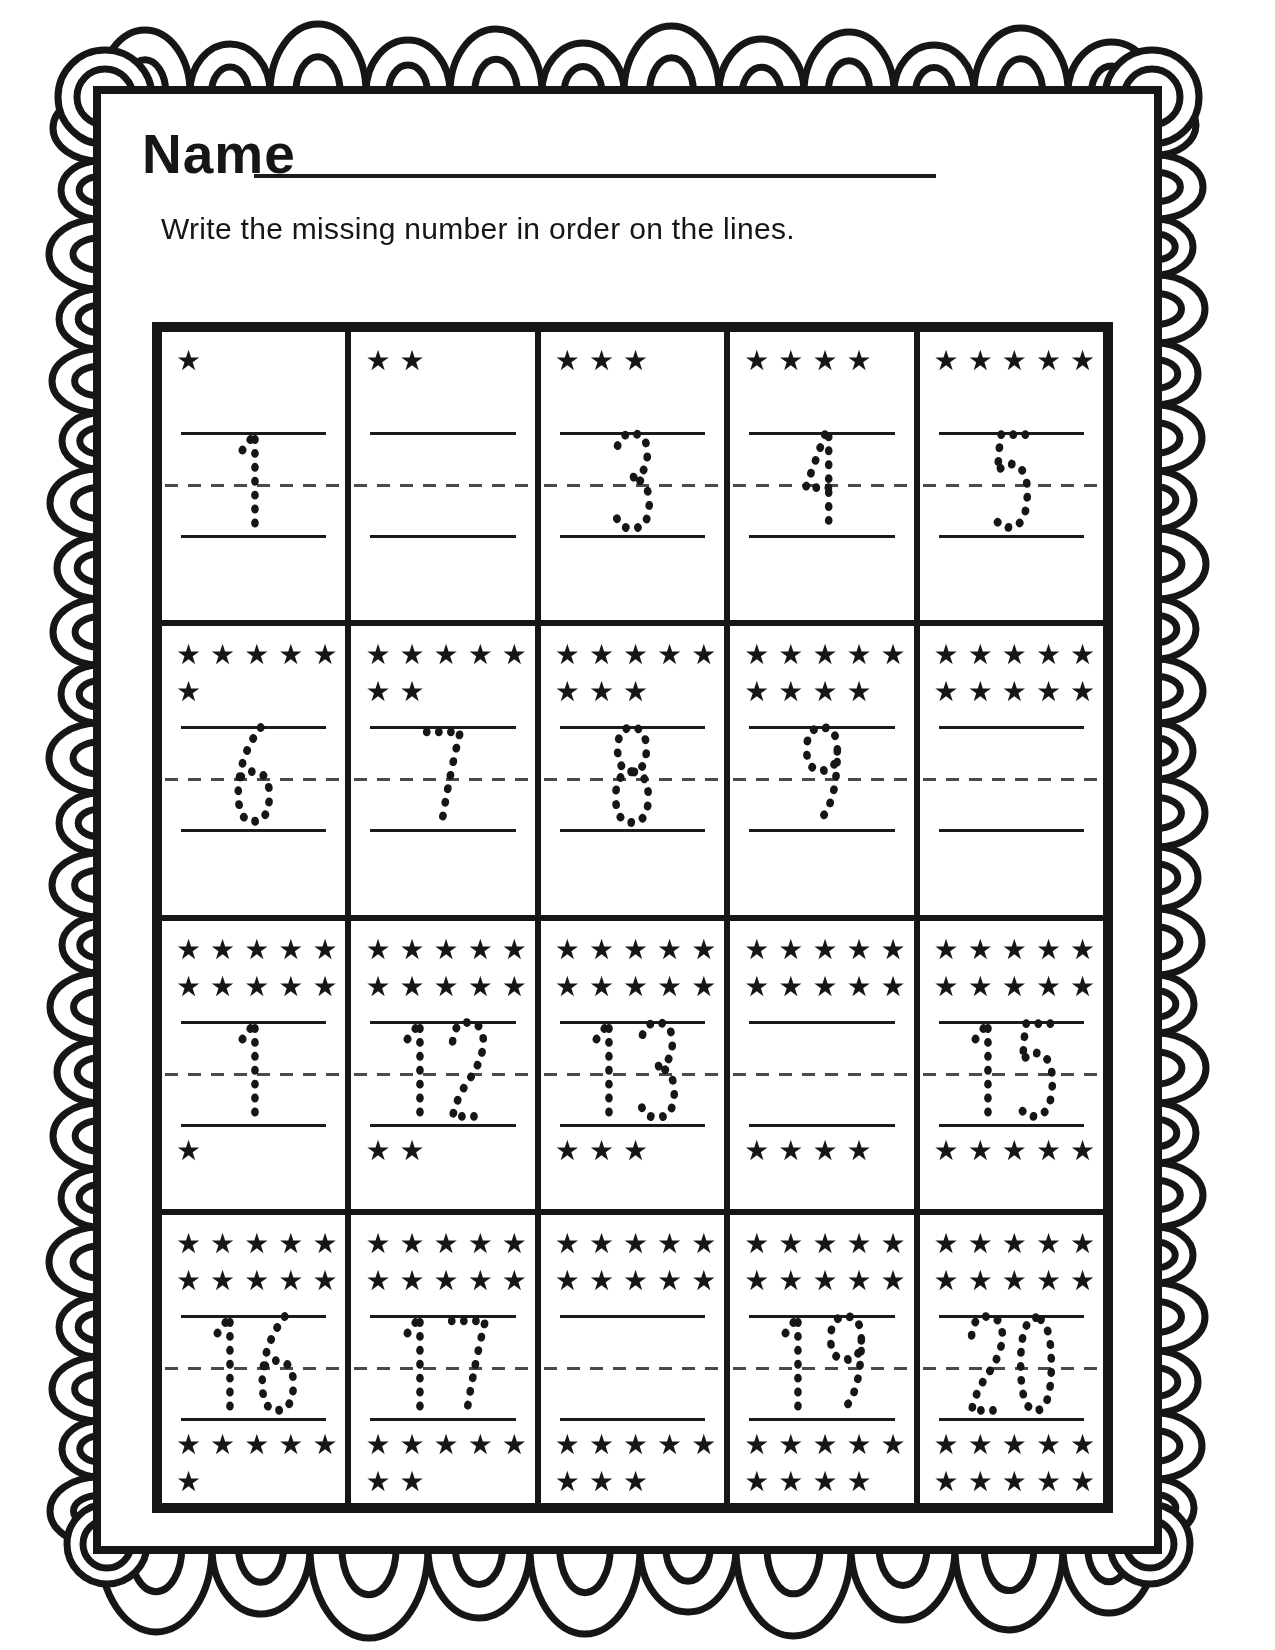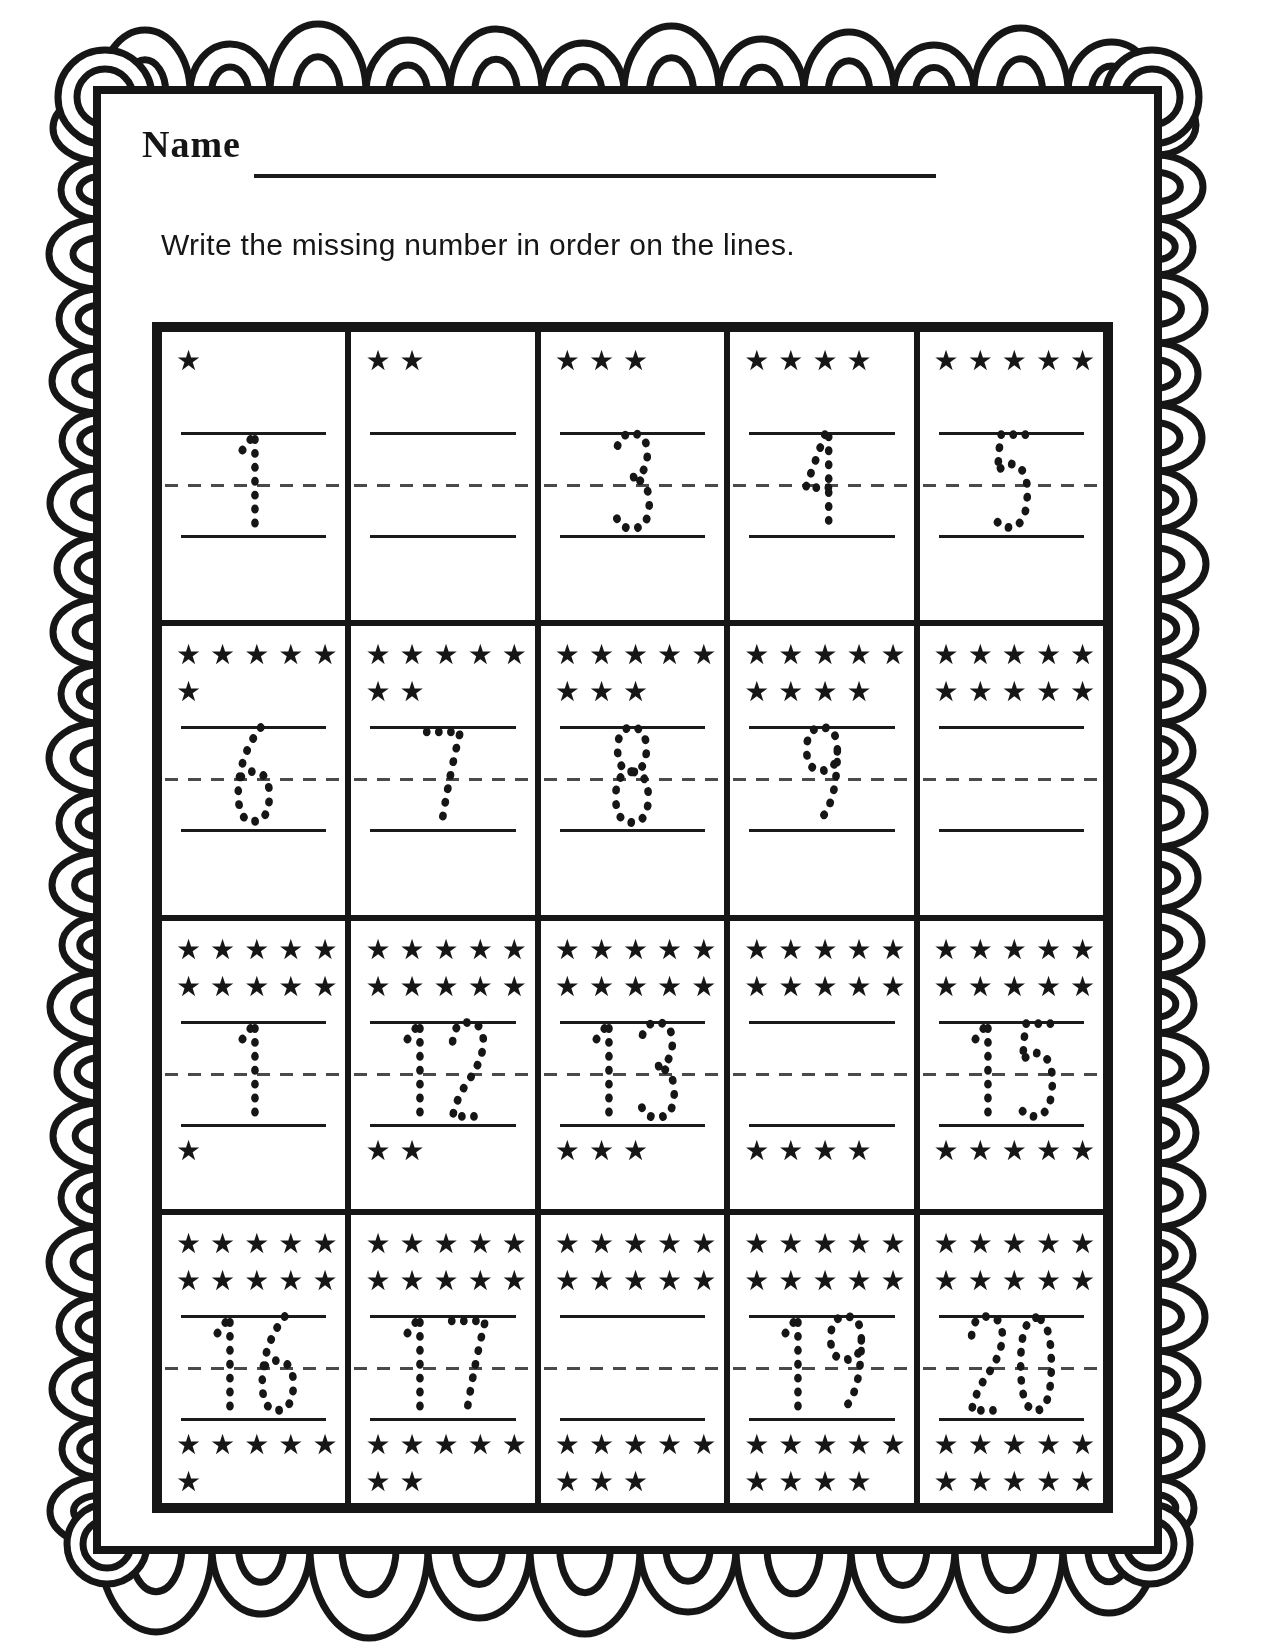--- a/index.html
+++ b/index.html
@@ -1,22 +1,22 @@
 <!DOCTYPE html>
 <html><head>
 <meta charset="utf-8">
 <style>
   html,body{margin:0;padding:0;background:#ffffff;}
   body{width:1275px;height:1650px;position:relative;overflow:hidden;
        font-family:"Liberation Sans",sans-serif;color:#161616;}
   #border-svg{position:absolute;left:0;top:0;z-index:0;}
   .layer{position:absolute;z-index:1;}
-  .name-label{left:142px;top:122px;font-size:38px;font-weight:bold;letter-spacing:1px;font-family:Liberation Serif, serif;}
+  .name-label{left:142px;top:122px;font-size:55px;font-weight:bold;letter-spacing:1px;}
   .name-line{left:254px;top:174px;width:682px;height:4px;background:#1b1b1b;}
-  .instruction{left:161px;top:212px;font-size:30px;letter-spacing:.3px;margin-top:16px;}
+  .instruction{left:161px;top:212px;font-size:30px;letter-spacing:.3px;}
   #grid{left:152px;top:322px;width:961px;height:1191px;border:7px solid #161616;
         display:grid;grid-template-columns:repeat(5,1fr);grid-template-rows:repeat(4,1fr);
         background:#fff;box-sizing:border-box;}
   .cell{position:relative;border:3px solid #161616;}
   .stars-top{position:absolute;top:10px;left:14px;right:2px;}
   .stars-bottom{position:absolute;top:211px;left:14px;right:2px;}
   .star-row{font-family:"DejaVu Sans",sans-serif;font-size:28px;line-height:37px;
             letter-spacing:9px;color:#161616;white-space:nowrap;}
   .l{position:absolute;height:3px;background:#1b1b1b;}
   .l.top{top:100px;left:19px;right:19px;}

